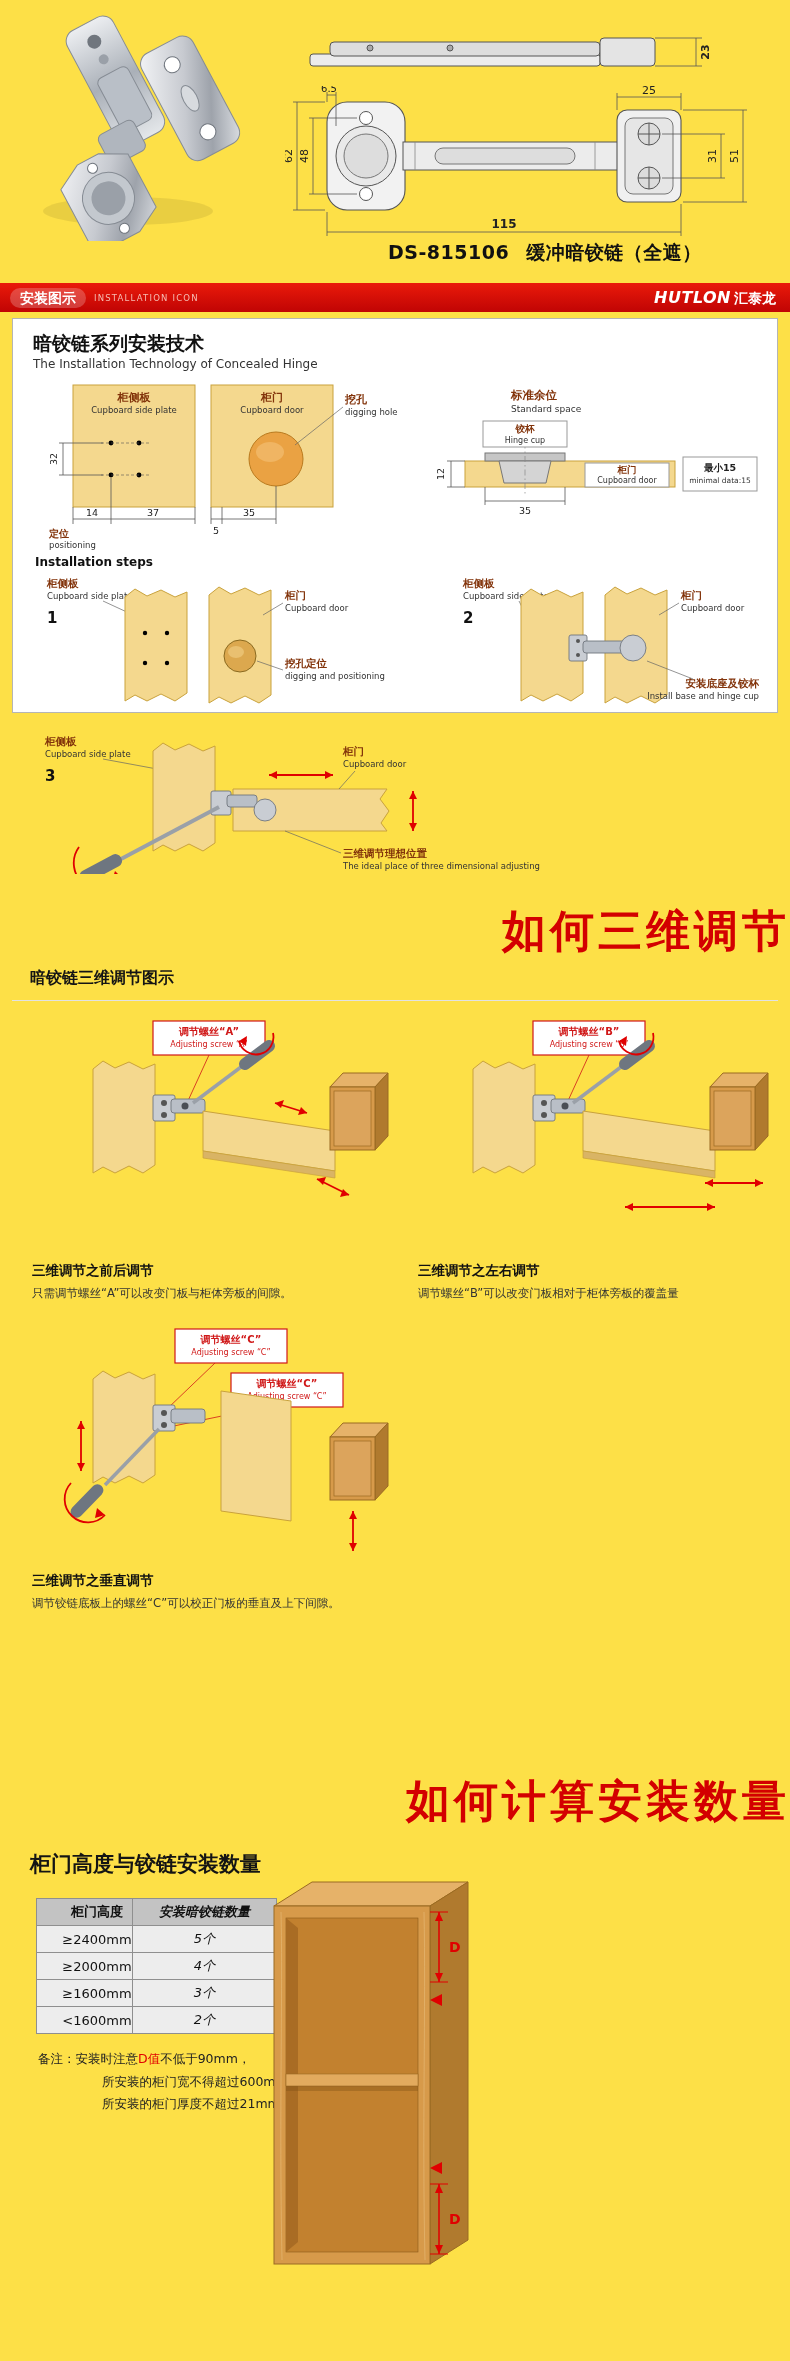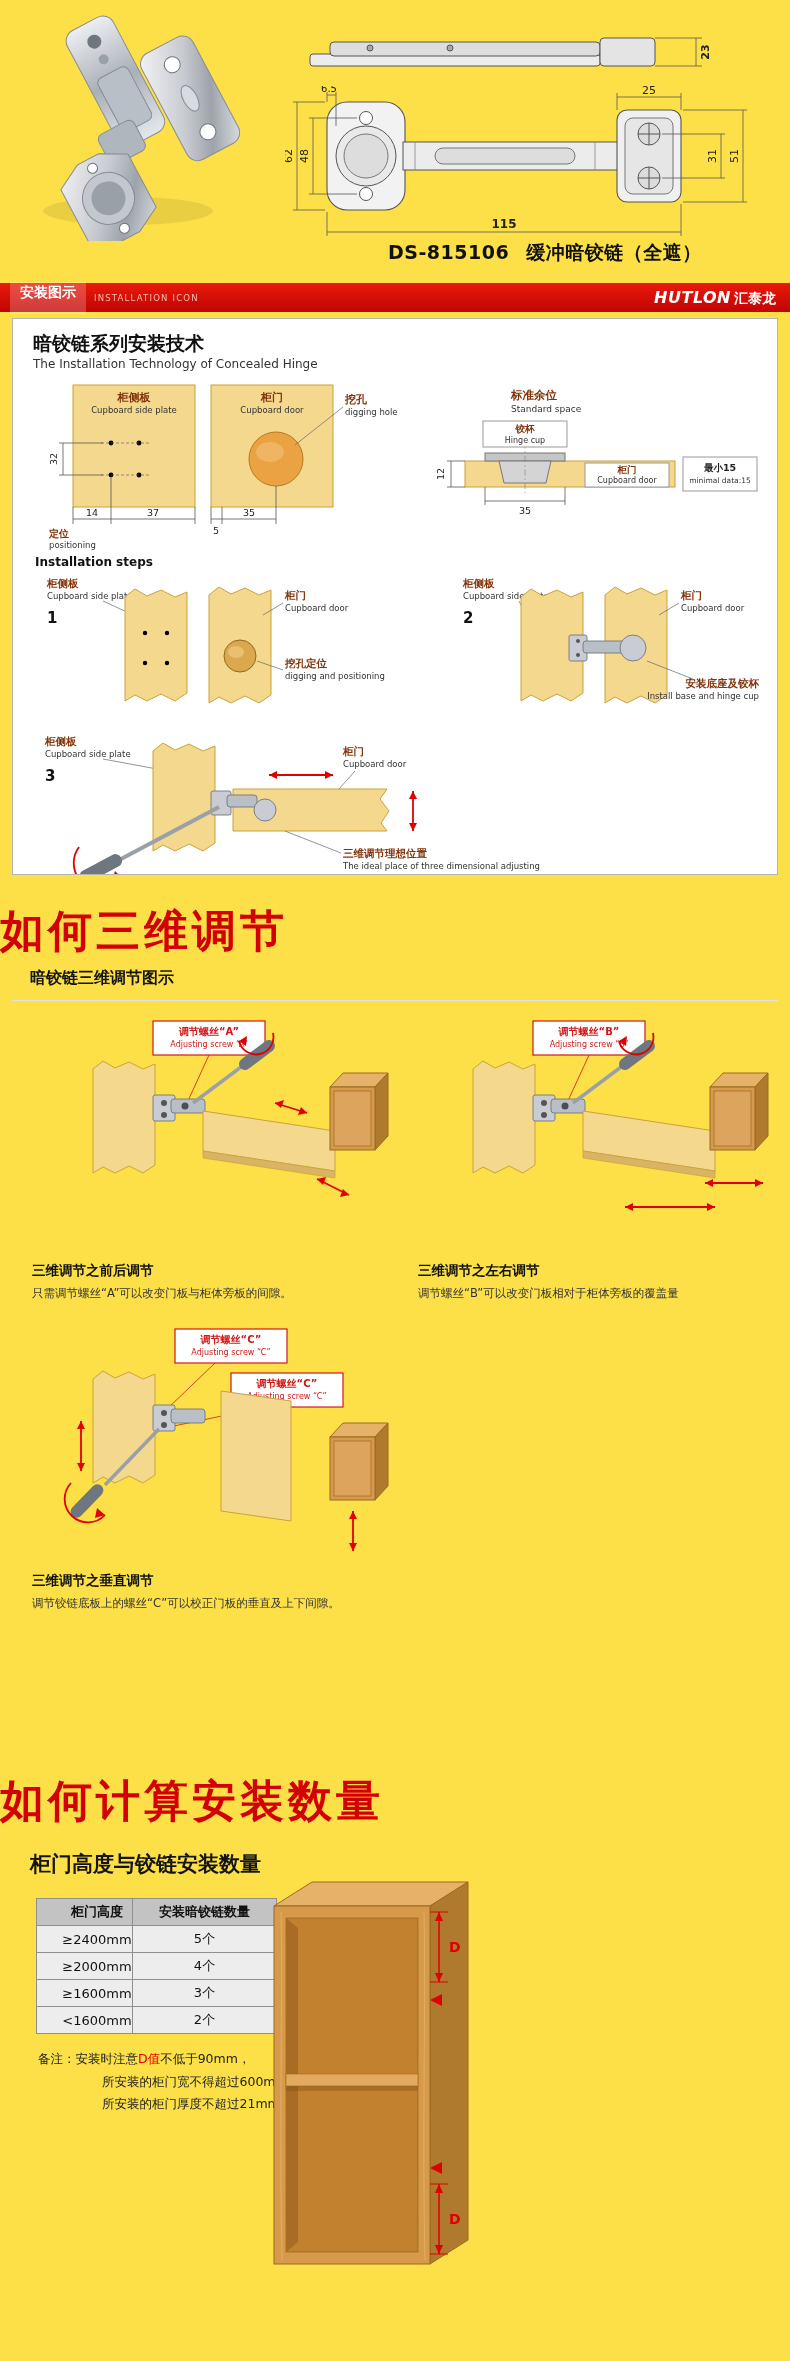--- a/index.html
+++ b/index.html
@@ -17,46 +17,46 @@
   .metal { fill:#c9cdd3; stroke:#70767e; stroke-width:0.9; }
   .metal2 { fill:#b9bfc7; stroke:#70767e; stroke-width:0.9; }
   .redln { stroke:#e00000; stroke-width:1.8; fill:none; }
   .redfill { fill:#e00000; }
 
   .product-line { font-size:19px; font-weight:bold; color:#111; letter-spacing:0.5px; }
 
   .banner { position:absolute; left:0; top:283px; width:790px; height:29px;
             background:linear-gradient(180deg,#ea1a0a,#c00404); display:flex; align-items:center; }
   .banner-title { margin-left:10px; background:rgba(255,255,255,0.22); color:#fff; font-weight:bold;
-                  font-size:14px; padding:2px 10px 12px; border-radius:0; }
+                  font-size:14px; padding:2px 10px 0; border-radius:10px; }
   .banner-sub { margin-left:8px; color:#f6bcb2; font-size:8.5px; letter-spacing:1.2px; }
   .banner-logo { margin-left:auto; margin-right:14px; color:#fff; font-weight:bold; }
   .banner-logo .en { font-style:italic; font-size:16px; letter-spacing:0.5px; }
   .banner-logo .cn { font-size:14px; margin-left:3px; }
 
-  .tech-box { position:absolute; left:12px; top:318px; width:766px; height:557px;
+  .tech-box { position:absolute; left:12px; top:318px; width:766px; height:395px;
               border:1px solid #b5b5b5; background:#fff; }
   .tech-title { position:absolute; left:20px; top:12px; font-size:19px; font-weight:bold; color:#111; }
   .tech-sub { position:absolute; left:20px; top:38px; font-size:12px; color:#333; }
   .steps-title { position:absolute; left:22px; top:236px; font-size:12px; font-weight:bold; color:#111; }
 
-  .big-title { position:absolute; left:0; width:790px; text-align:left; color:#d30000;
+  .big-title { position:absolute; left:0; width:790px; text-align:right; color:#d30000;
                font-size:44px; font-weight:bold; letter-spacing:4px; }
   .sec-header { position:absolute; font-weight:bold; color:#141414; }
   .hr-light { position:absolute; left:12px; width:766px; height:1px; background:#e2e2e2; }
 
   .cap { position:absolute; }
   .cap-title { font-size:13.5px; font-weight:bold; color:#111; margin-bottom:5px; }
   .cap-text { font-size:11.5px; color:#333; line-height:1.55; }
 
   .qty-table { position:absolute; left:36px; top:1898px; border-collapse:collapse; font-size:13px; color:#111; }
   .qty-table th, .qty-table td { border:1px solid #8f8f8f; height:27px; text-align:center; vertical-align:middle; }
   .qty-table th { background:#c3c3c3; font-weight:bold; }
   .qty-table th:first-child, .qty-table td:first-child { width:96px;padding-left:25px; }
-  .qty-table th:last-child, .qty-table td:last-child { width:144px; }
+  .qty-table th:last-child, .qty-table td:last-child { width:144px;font-style:italic; }
   .qty-table td { background:#ededed; }
 
   .note { position:absolute; left:38px; top:2048px; font-size:12.5px; color:#222; line-height:1.8; }
   .note .indent { padding-left:64px; display:block; }
   .note .red { color:#e00000; }
 </style>
 </head>
 <body>
 
 <div class="page">

